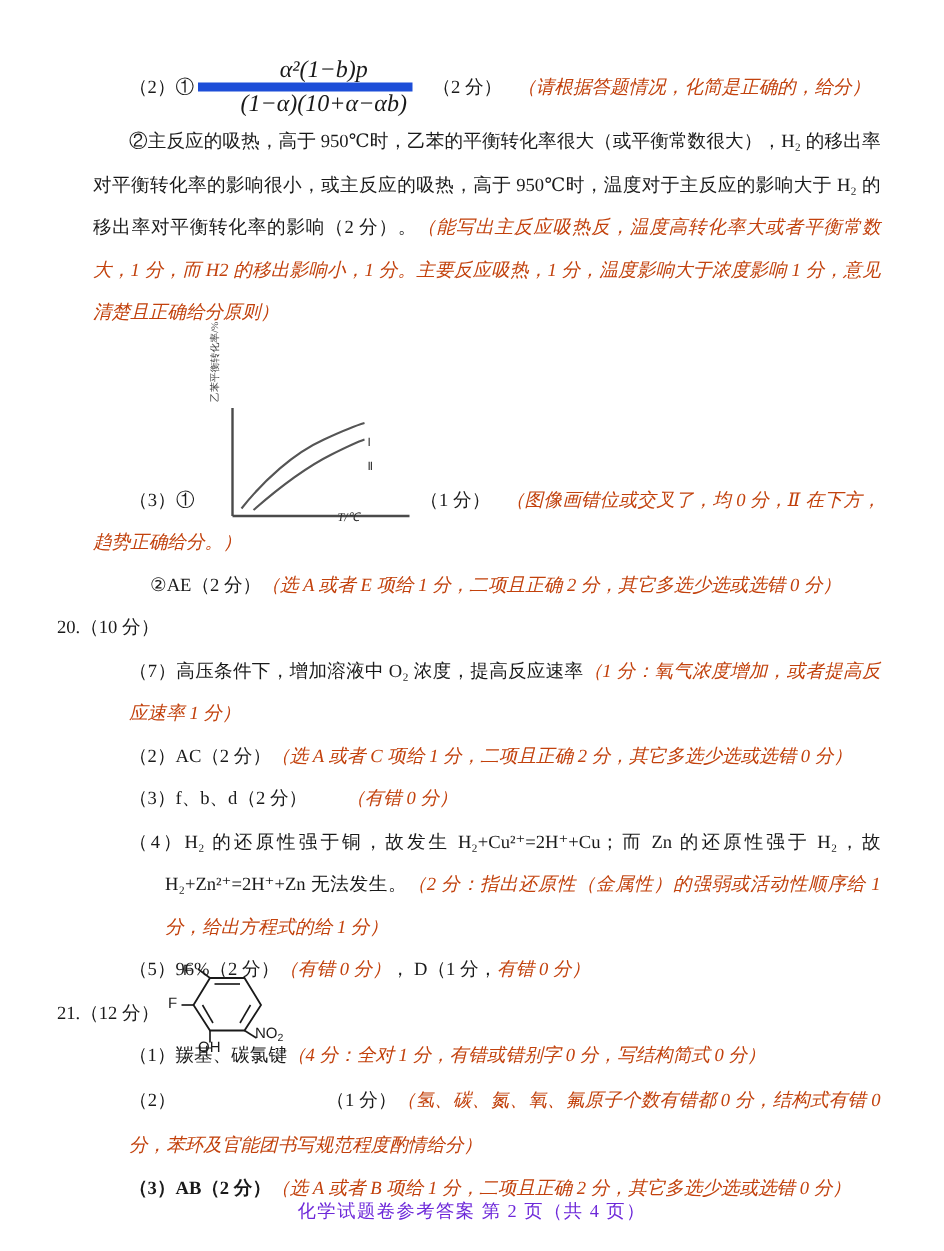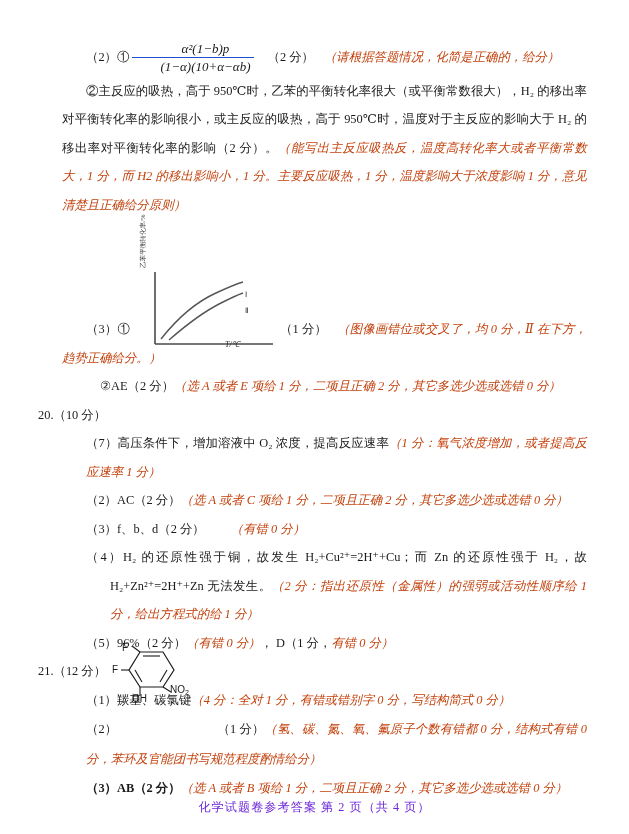--- a/index.html
+++ b/index.html
@@ -31,28 +31,28 @@
   .indent2{ padding-left:38px; text-indent:0; }
   .indent-hang{ padding-left:38px; text-indent:-24px; }
 
   
   .frac{
     display:inline-block;
     vertical-align:middle;
     text-align:center;
     font-family:"Liberation Serif",serif;
     font-style:italic;
-    font-size:13px;
+    font-size:16px;
     line-height:15px;
     margin:0 3px;
     position:relative;
     top:-1px;
   }
   .frac .num{ padding:0 4px 1px 4px; display:block; }
-  .frac .den{ padding:1px 4px 0 4px; display:block; border-top:1px solid #1d4ed8; }
+  .frac .den{ padding:1px 4px 0 4px; display:block; border-top:6px solid #1d4ed8; }
 
   sub{ font-size:8.2px; vertical-align:-2px; }
 
   
   .chart-wrap{
     position:absolute;
     left:141px; top:268px;
     width:170px; height:92px;
   }
   .chart-ylabel{

